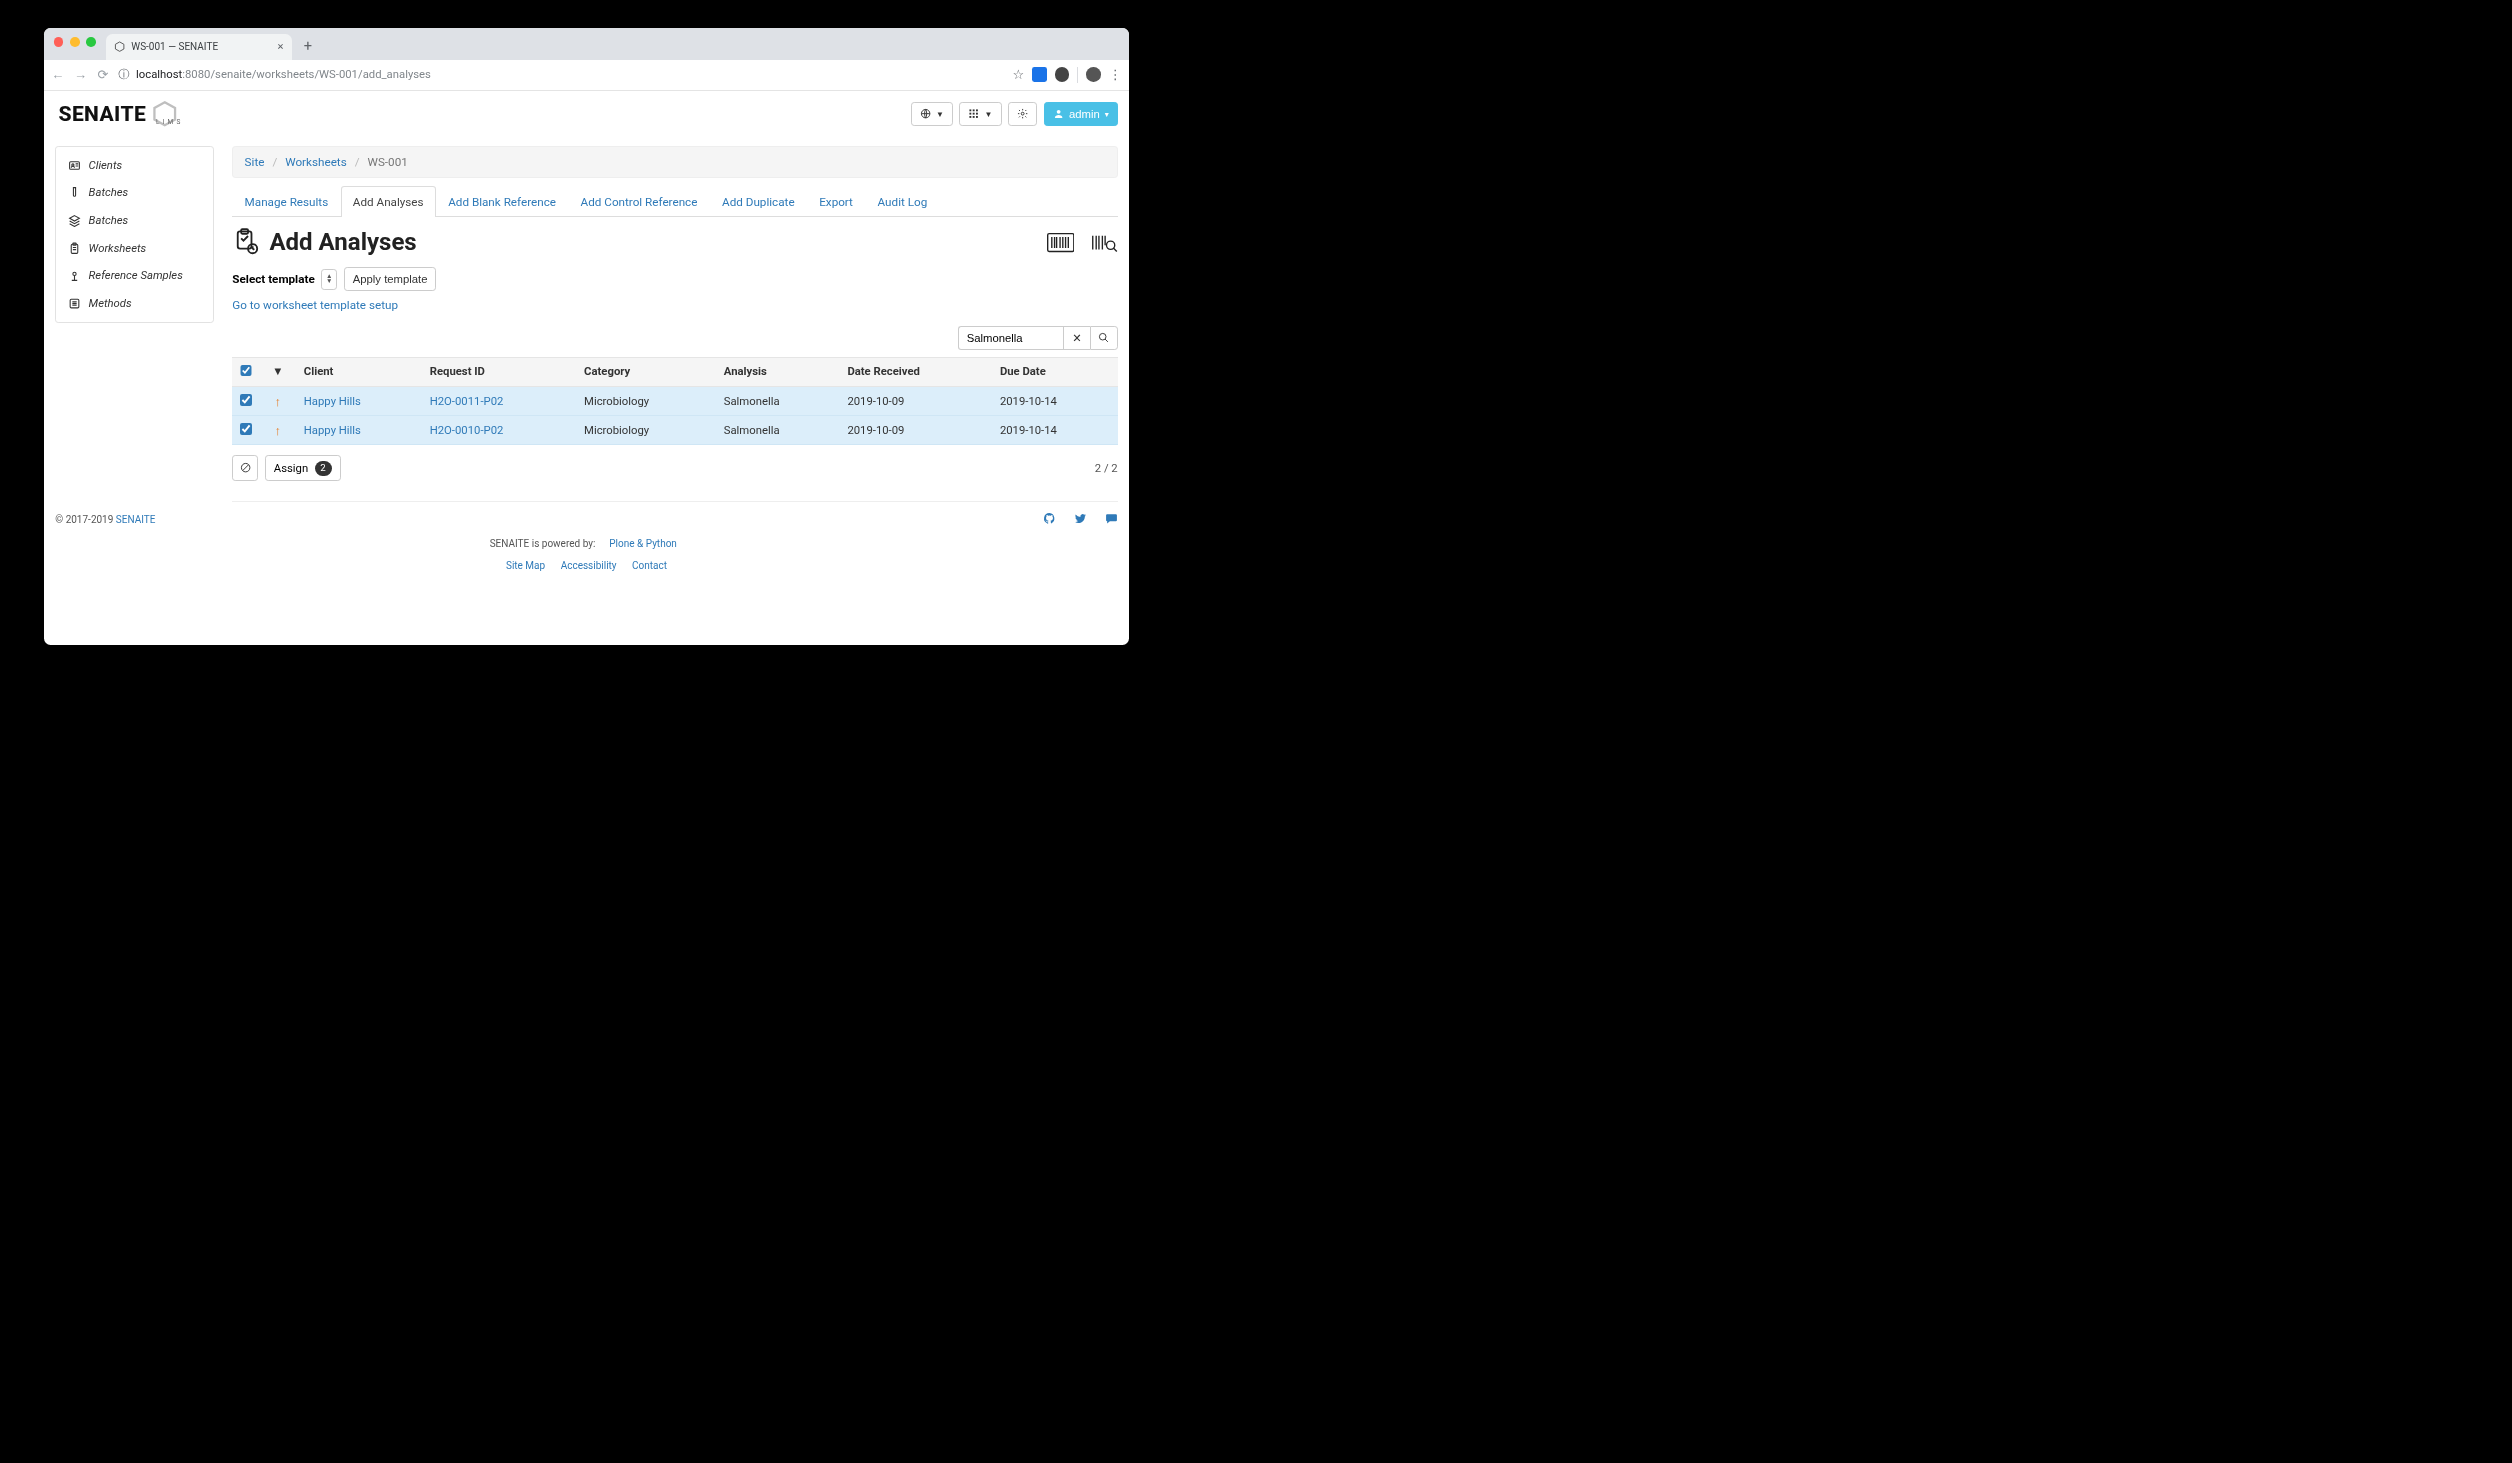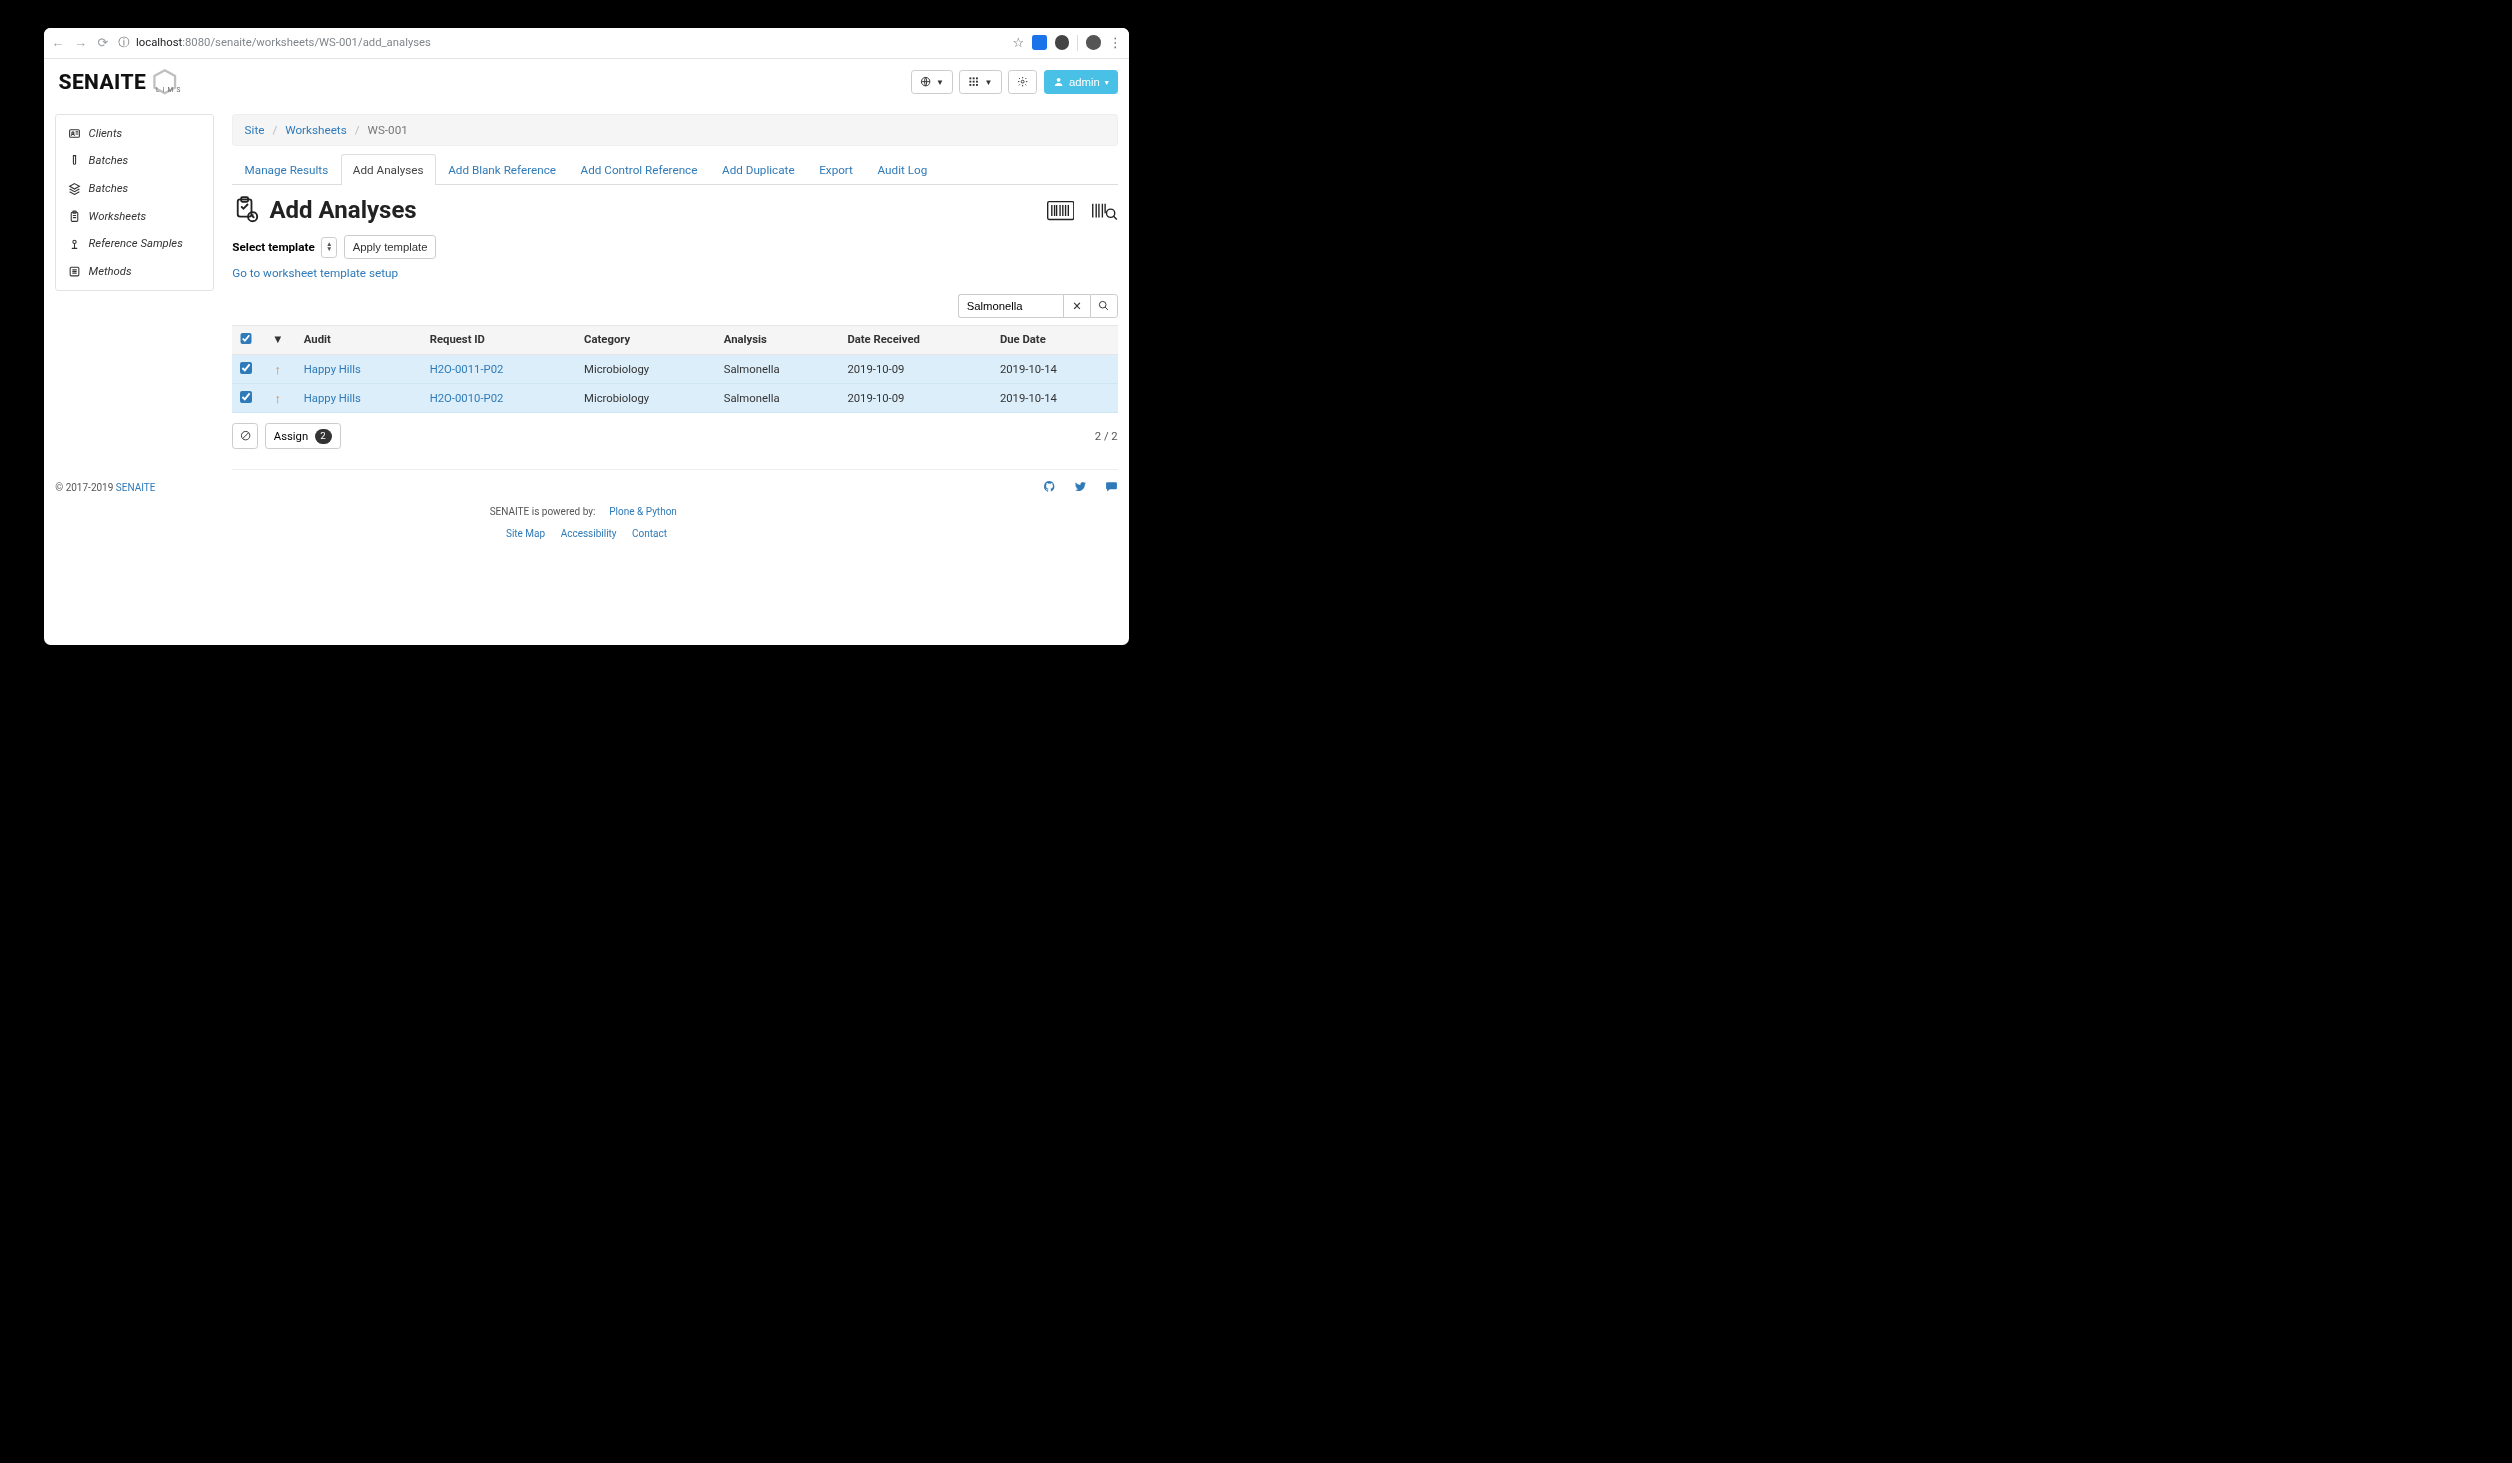--- a/index.html
+++ b/index.html
@@ -161,20 +161,35 @@
   .social svg { width:13px; height:13px; fill:#2f7ab8;}
   .footer .row2, .footer .row3 { text-align:center; margin-top:11.3px;}
   .footer .row2 span { color:#555; }
   .footer .row2 a, .footer .row3 a { color:#2f7ab8; text-decoration:none; margin:0 6.5px;}
 </style>
 </head>
 <body>
 
 <div class="stage">
 
+  <div class="tabbar">
+    <div class="traffic">
+      <span class="t-red"></span>
+      <span class="t-yellow"></span>
+      <span class="t-green"></span>
+    </div>
+    <div class="tab">
+      <svg class="hex" viewBox="0 0 24 24" fill="none" stroke="#555" stroke-width="2">
+          <polygon points="12,2 21,7 21,17 12,22 3,17 3,7"></polygon>
+        </svg>
+      <span>WS-001 — SENAITE</span>
+      <span class="x">×</span>
+    </div>
+    <div class="newtab">+</div>
+  </div>
 
   <div class="addrbar">
     <span class="nav-ico">←</span>
     <span class="nav-ico">→</span>
     <span class="nav-ico">⟳</span>
     <div class="url">
       <span class="info-ico">ⓘ</span>
       <span>
         <span class="host">localhost</span><span class="port">:8080</span><span class="path">/senaite/worksheets/WS-001/add_analyses</span>
       </span>
@@ -350,21 +365,21 @@
                 </svg>
             </div>
           </div>
         </div>
 
         <table class="data">
           <thead>
             <tr>
               <th><input class="chk" type="checkbox" checked="" style=""></th>
               <th>▼</th>
-              <th>Audit</th>
+              <th>Client</th>
               <th>Request ID</th>
               <th>Category</th>
               <th>Analysis</th>
               <th>Date Received</th>
               <th>Due Date</th>
             </tr>
           </thead>
           <tbody>
             <tr>
               <td><input class="chk" type="checkbox" checked="" style=""></td>

